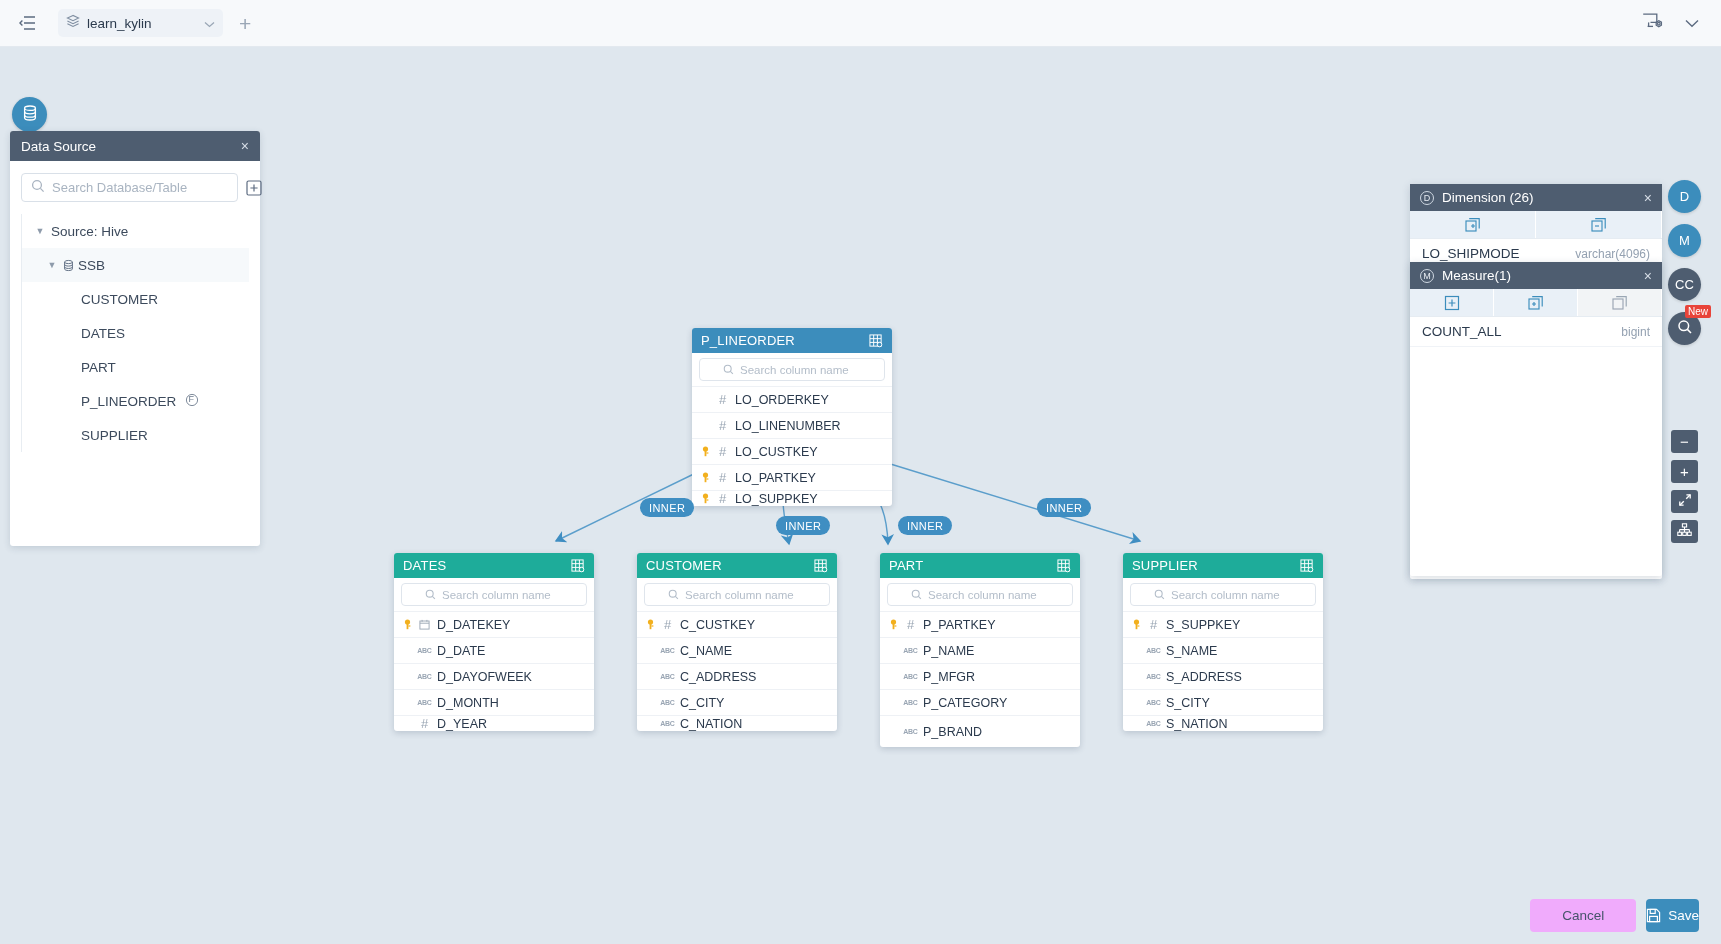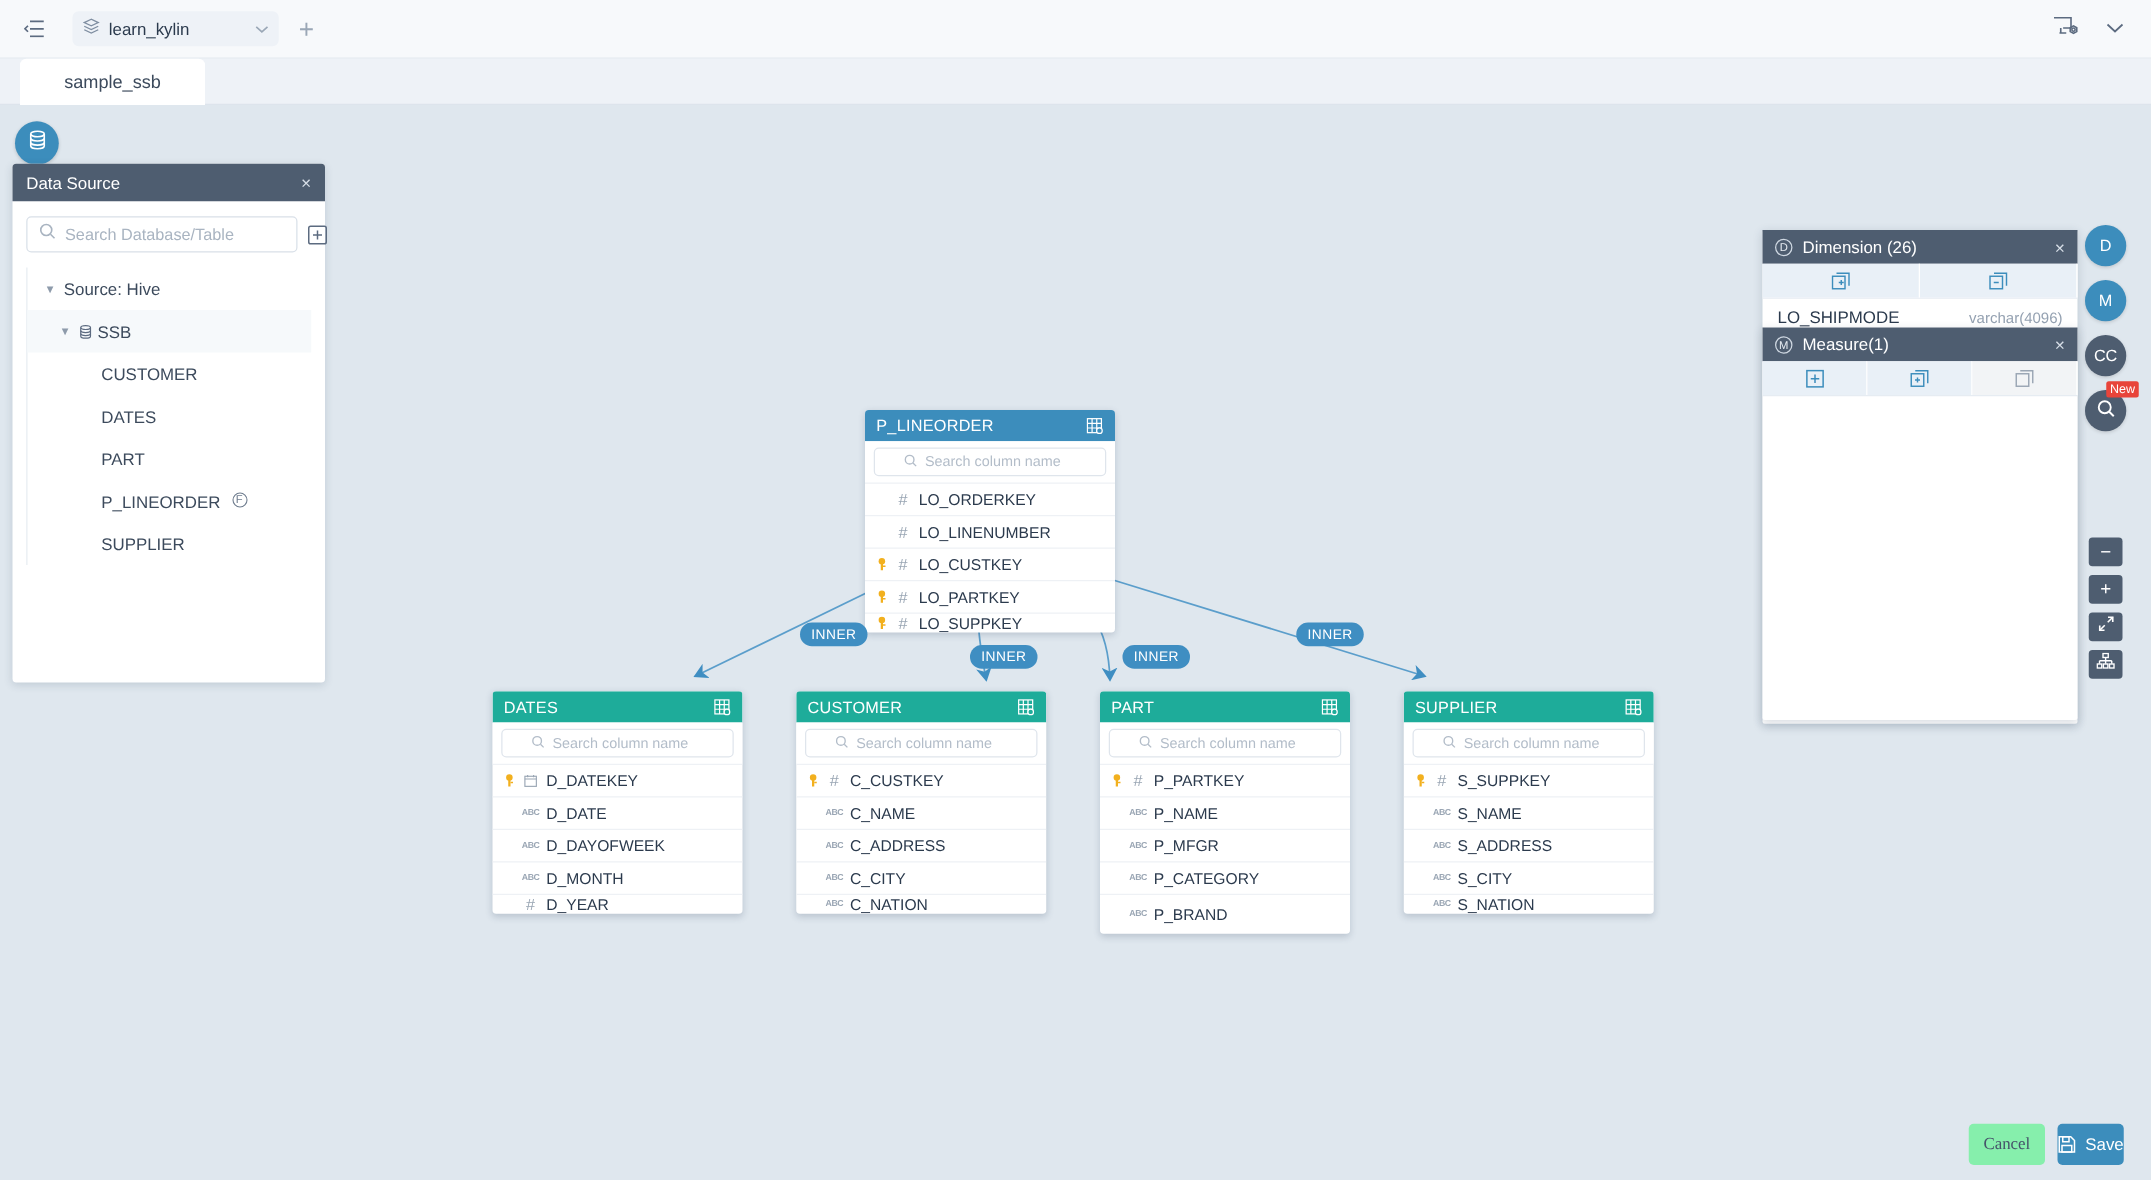--- a/index.html
+++ b/index.html
@@ -157,23 +157,23 @@
     position: absolute; left: 6px; width: 27px; height: 23px; border-radius: 3px; background: #4e5d70;
     display: flex; align-items: center; justify-content: center; color: #fff; cursor: pointer;
   }
 
   
   .footer {
     position: absolute; left: 0; bottom: 0; width: 1721px; height: 58px;
     display: flex; align-items: center; justify-content: flex-end; gap: 10px; padding-right: 22px;
   }
   .btn-cancel {
-    height: 33px; padding: 0 12px; border-radius: 4px; background: #86efac; color: #42506180;
+    height: 33px; padding: 0 32px; border-radius: 4px; background: #f0abfc; color: #42506180;
     color: #46536a; font-size: 13.5px; display: flex; align-items: center; cursor: pointer; border: none;
-    font-family: Liberation Serif, serif;
+    font-family: Liberation Sans, sans-serif;
   }
   .btn-save {
     height: 33px; padding: 0 0; border-radius: 4px; background: #3c8dbc; color: #ffffff;
     font-size: 13.5px; display: flex; align-items: center; gap: 7px; cursor: pointer; border: none;
     font-family: "Liberation Sans", sans-serif;
   }
 </style>
 </head>
 <body>
 
@@ -213,23 +213,20 @@
         </svg>
       </span>
       <span>
         <svg width="14" height="9" viewBox="0 0 14 9" fill="none" stroke="#5c6b80" stroke-width="1.4">
             <path d="M1 1.6L7 7.2 13 1.6"></path>
           </svg>
       </span>
     </div>
   </div>
 
-  <div class="tabstrip">
-    <div class="tab">sample_ssb</div>
-  </div>
 
   <div class="canvas">
 
     <div class="db-fab">
       <span>
         <svg width="18" height="18" viewBox="0 0 18 18" fill="none" stroke="#ffffff" stroke-width="1.3">
           <ellipse cx="9" cy="4.2" rx="5.4" ry="2.2"></ellipse>
             <path d="M3.6 4.2v9.6c0 1.2 2.4 2.2 5.4 2.2s5.4-1 5.4-2.2V4.2"></path>
           <path d="M3.6 7.6c0 1.2 2.4 2.2 5.4 2.2s5.4-1 5.4-2.2"></path>
           <path d="M3.6 10.9c0 1.2 2.4 2.2 5.4 2.2s5.4-1 5.4-2.2"></path>
@@ -659,20 +656,24 @@
               <path d="M4 9h4M6 7v4"></path>
           </svg>
         </div>
         <div class="docktool dis">
           <svg width="16" height="16" viewBox="0 0 16 16" fill="none" stroke="#9aa6b4" stroke-width="1.15">
             <rect x="1" y="4" width="10" height="10"></rect>
               <path d="M4.2 1.6h10v10"></path>
           </svg>
         </div>
       </div>
+      <div class="dockrow">
+        <span>COUNT_ALL</span>
+        <span class="dtype">bigint</span>
+      </div>
     </div>
 
     <div class="rail">
       <div class="rbtn-circ blue" style="top:96px;">D</div>
       <div class="rbtn-circ blue" style="top:140px;">M</div>
       <div class="rbtn-circ dark" style="top:184px;">CC</div>
       <div class="rbtn-circ dark" style="top:228px;">
         <span>
           <svg width="16" height="16" viewBox="0 0 16 16" fill="none" stroke="#fff" stroke-width="1.5">
               <circle cx="6.8" cy="6.8" r="4.8"></circle>

